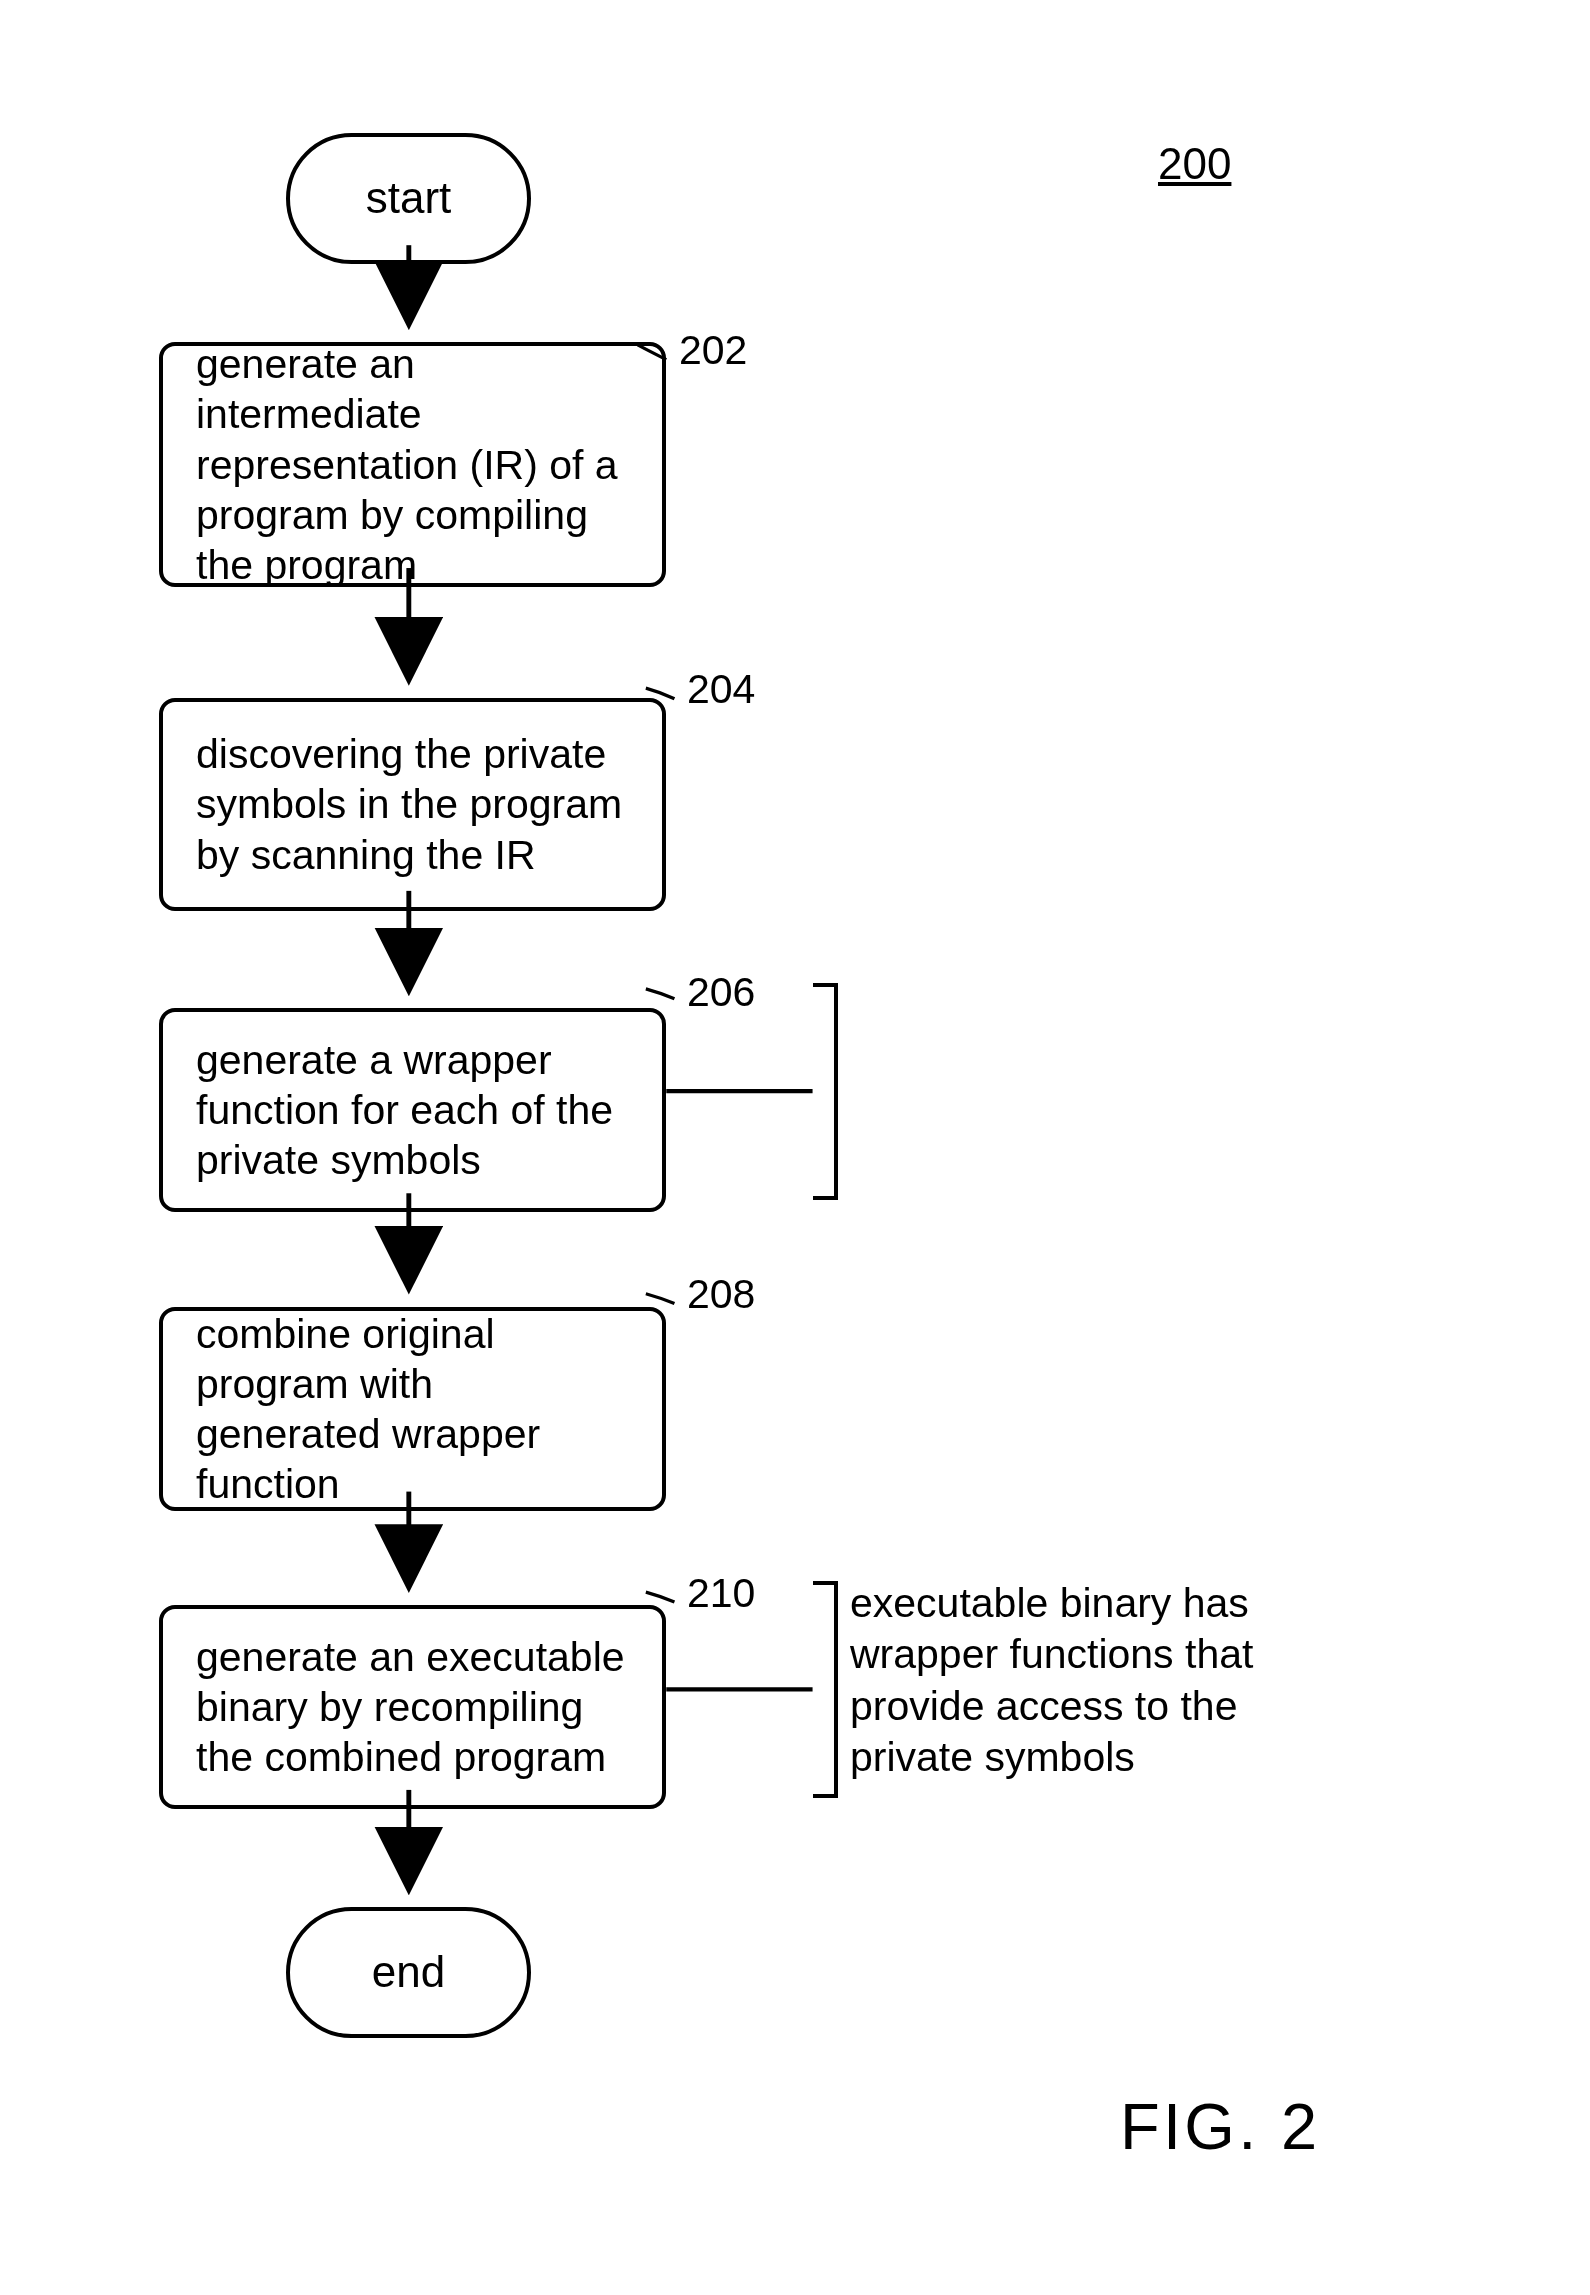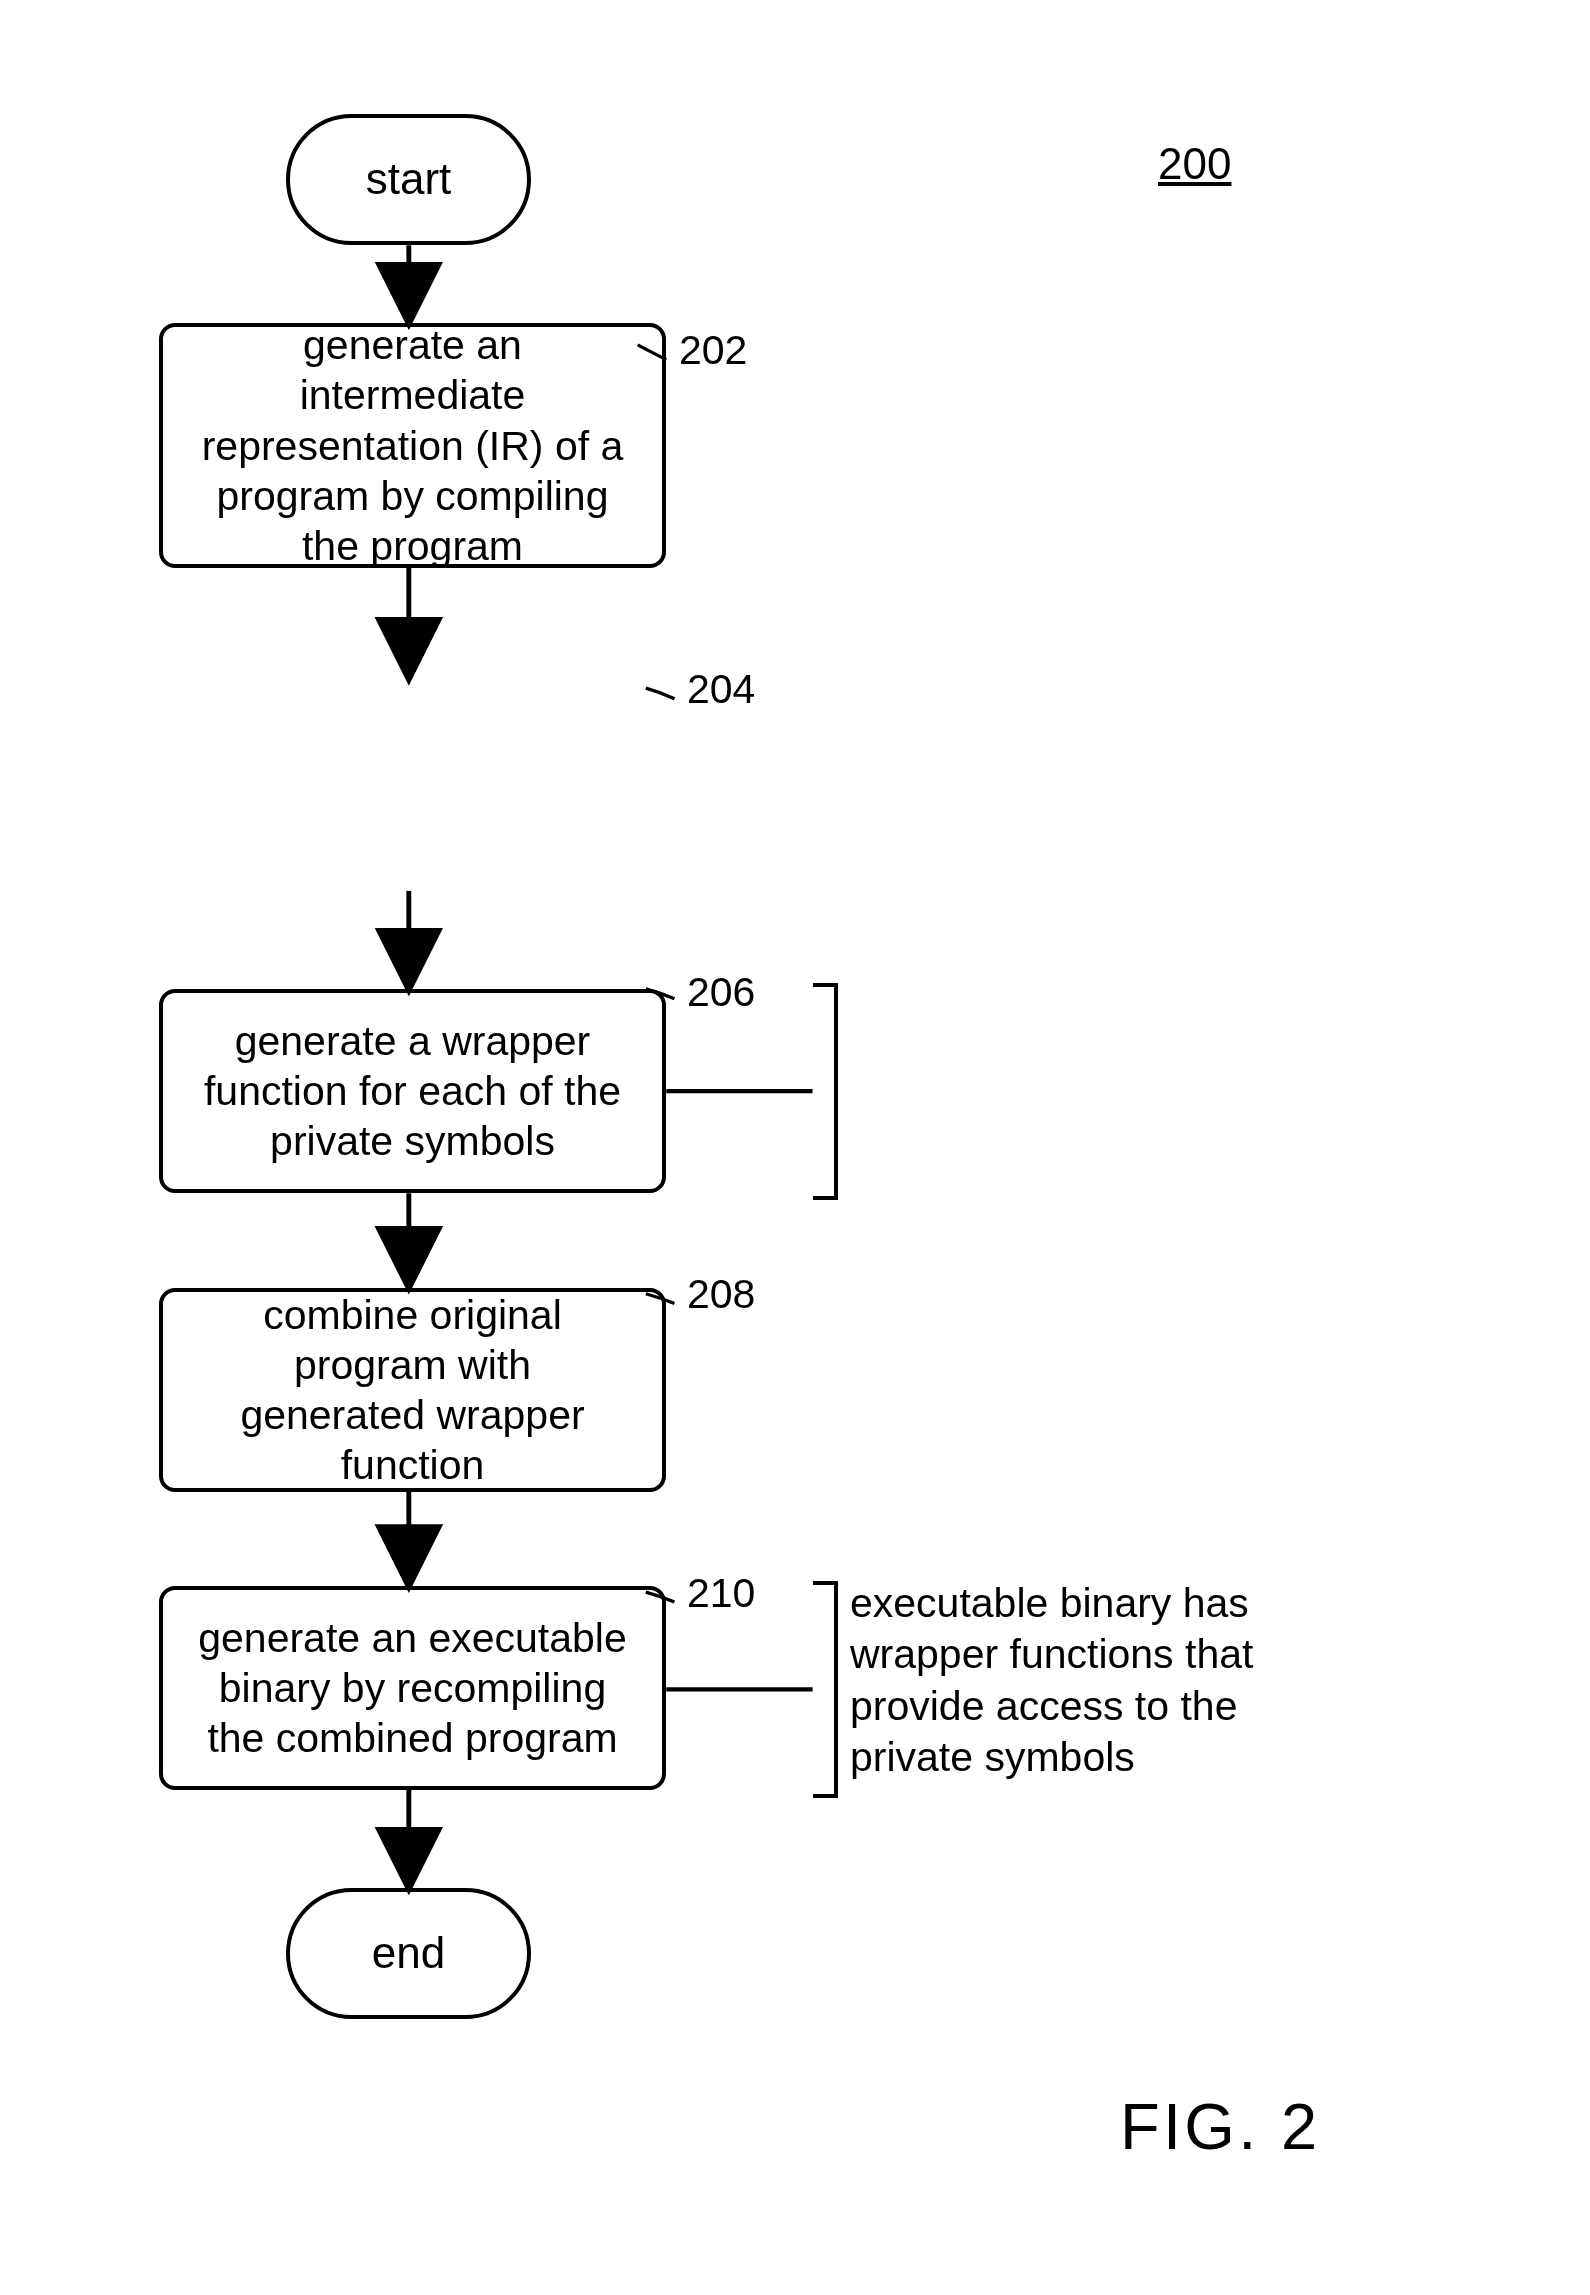--- a/index.html
+++ b/index.html
@@ -13,23 +13,23 @@
     height: 2295px;
     font-family: Arial, Helvetica, sans-serif;
     color: #000;
   }
   .node {
     position: absolute;
     border: 4.9px solid #000;
     display: flex;
     align-items: center;
     justify-content: center;
-    text-align: center;
     box-sizing: border-box;
     background: #fff;
+    margin-top: 19px;
   }
   .terminal {
     border-radius: 817px;
     font-size: 44px;
     line-height: 1.1;
     padding: 0 33px;
   }
   .process {
     border-radius: 16px;
     font-size: 41px;
@@ -79,20 +79,23 @@
 
   <div class="node terminal" style="left:286px; top:114px; width:245px; height:131px;">
     <span>start</span>
   </div>
 
   <div class="node process" style="left:159px; top:323px; width:507px; height:245px;">
     <span>generate an intermediate representation (IR) of a program by compiling the program</span>
   </div>
   <div class="step-label" style="left:679px; top:327px;">202</div>
 
+  <div class="node process" style="left:159px; top:679px; width:507px; height:213px;">
+    <span>discovering the private symbols in the program by scanning the IR</span>
+  </div>
   <div class="step-label" style="left:687px; top:666px;">204</div>
 
   <div class="node process" style="left:159px; top:989px; width:507px; height:204px;">
     <span>generate a wrapper function for each of the private symbols</span>
   </div>
   <div class="step-label" style="left:687px; top:969px;">206</div>
 
   <div class="bracket" style="left:813px; top:983px; width:24.5px; height:217px; border-top:4.1px solid #000; border-right:4.1px solid #000; border-bottom:4.1px solid #000;"></div>
 
   <div class="node process" style="left:159px; top:1288px; width:507px; height:204px;">

